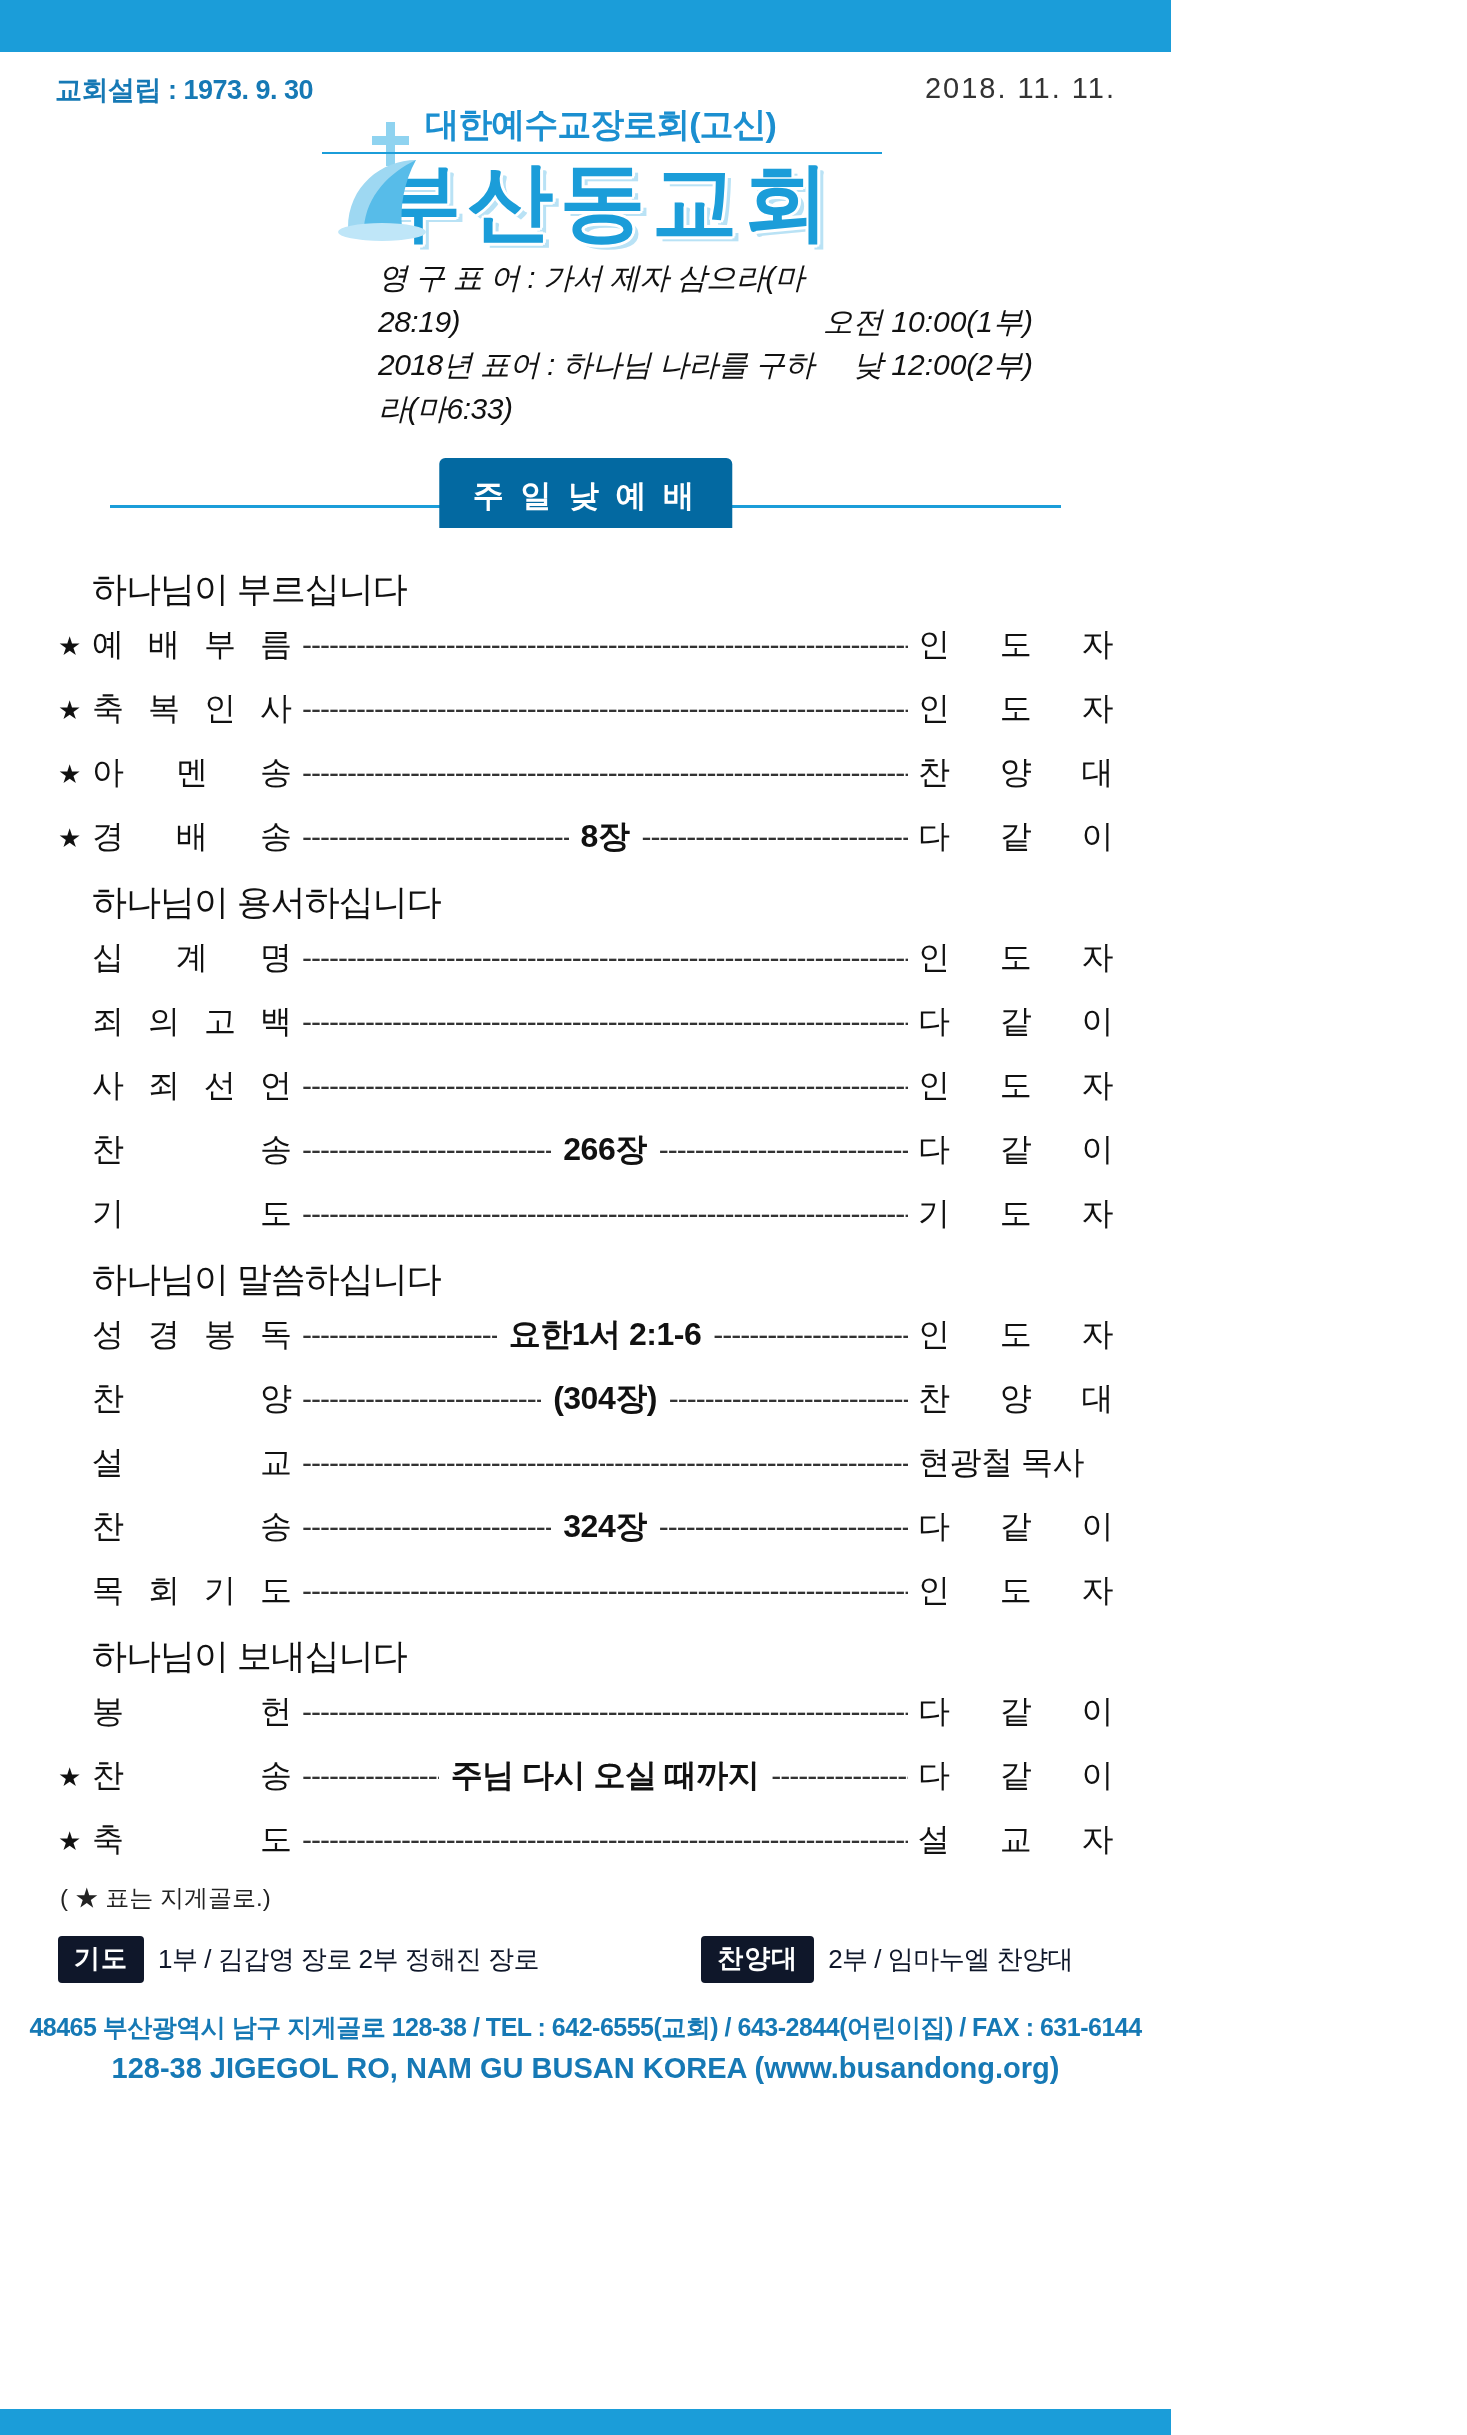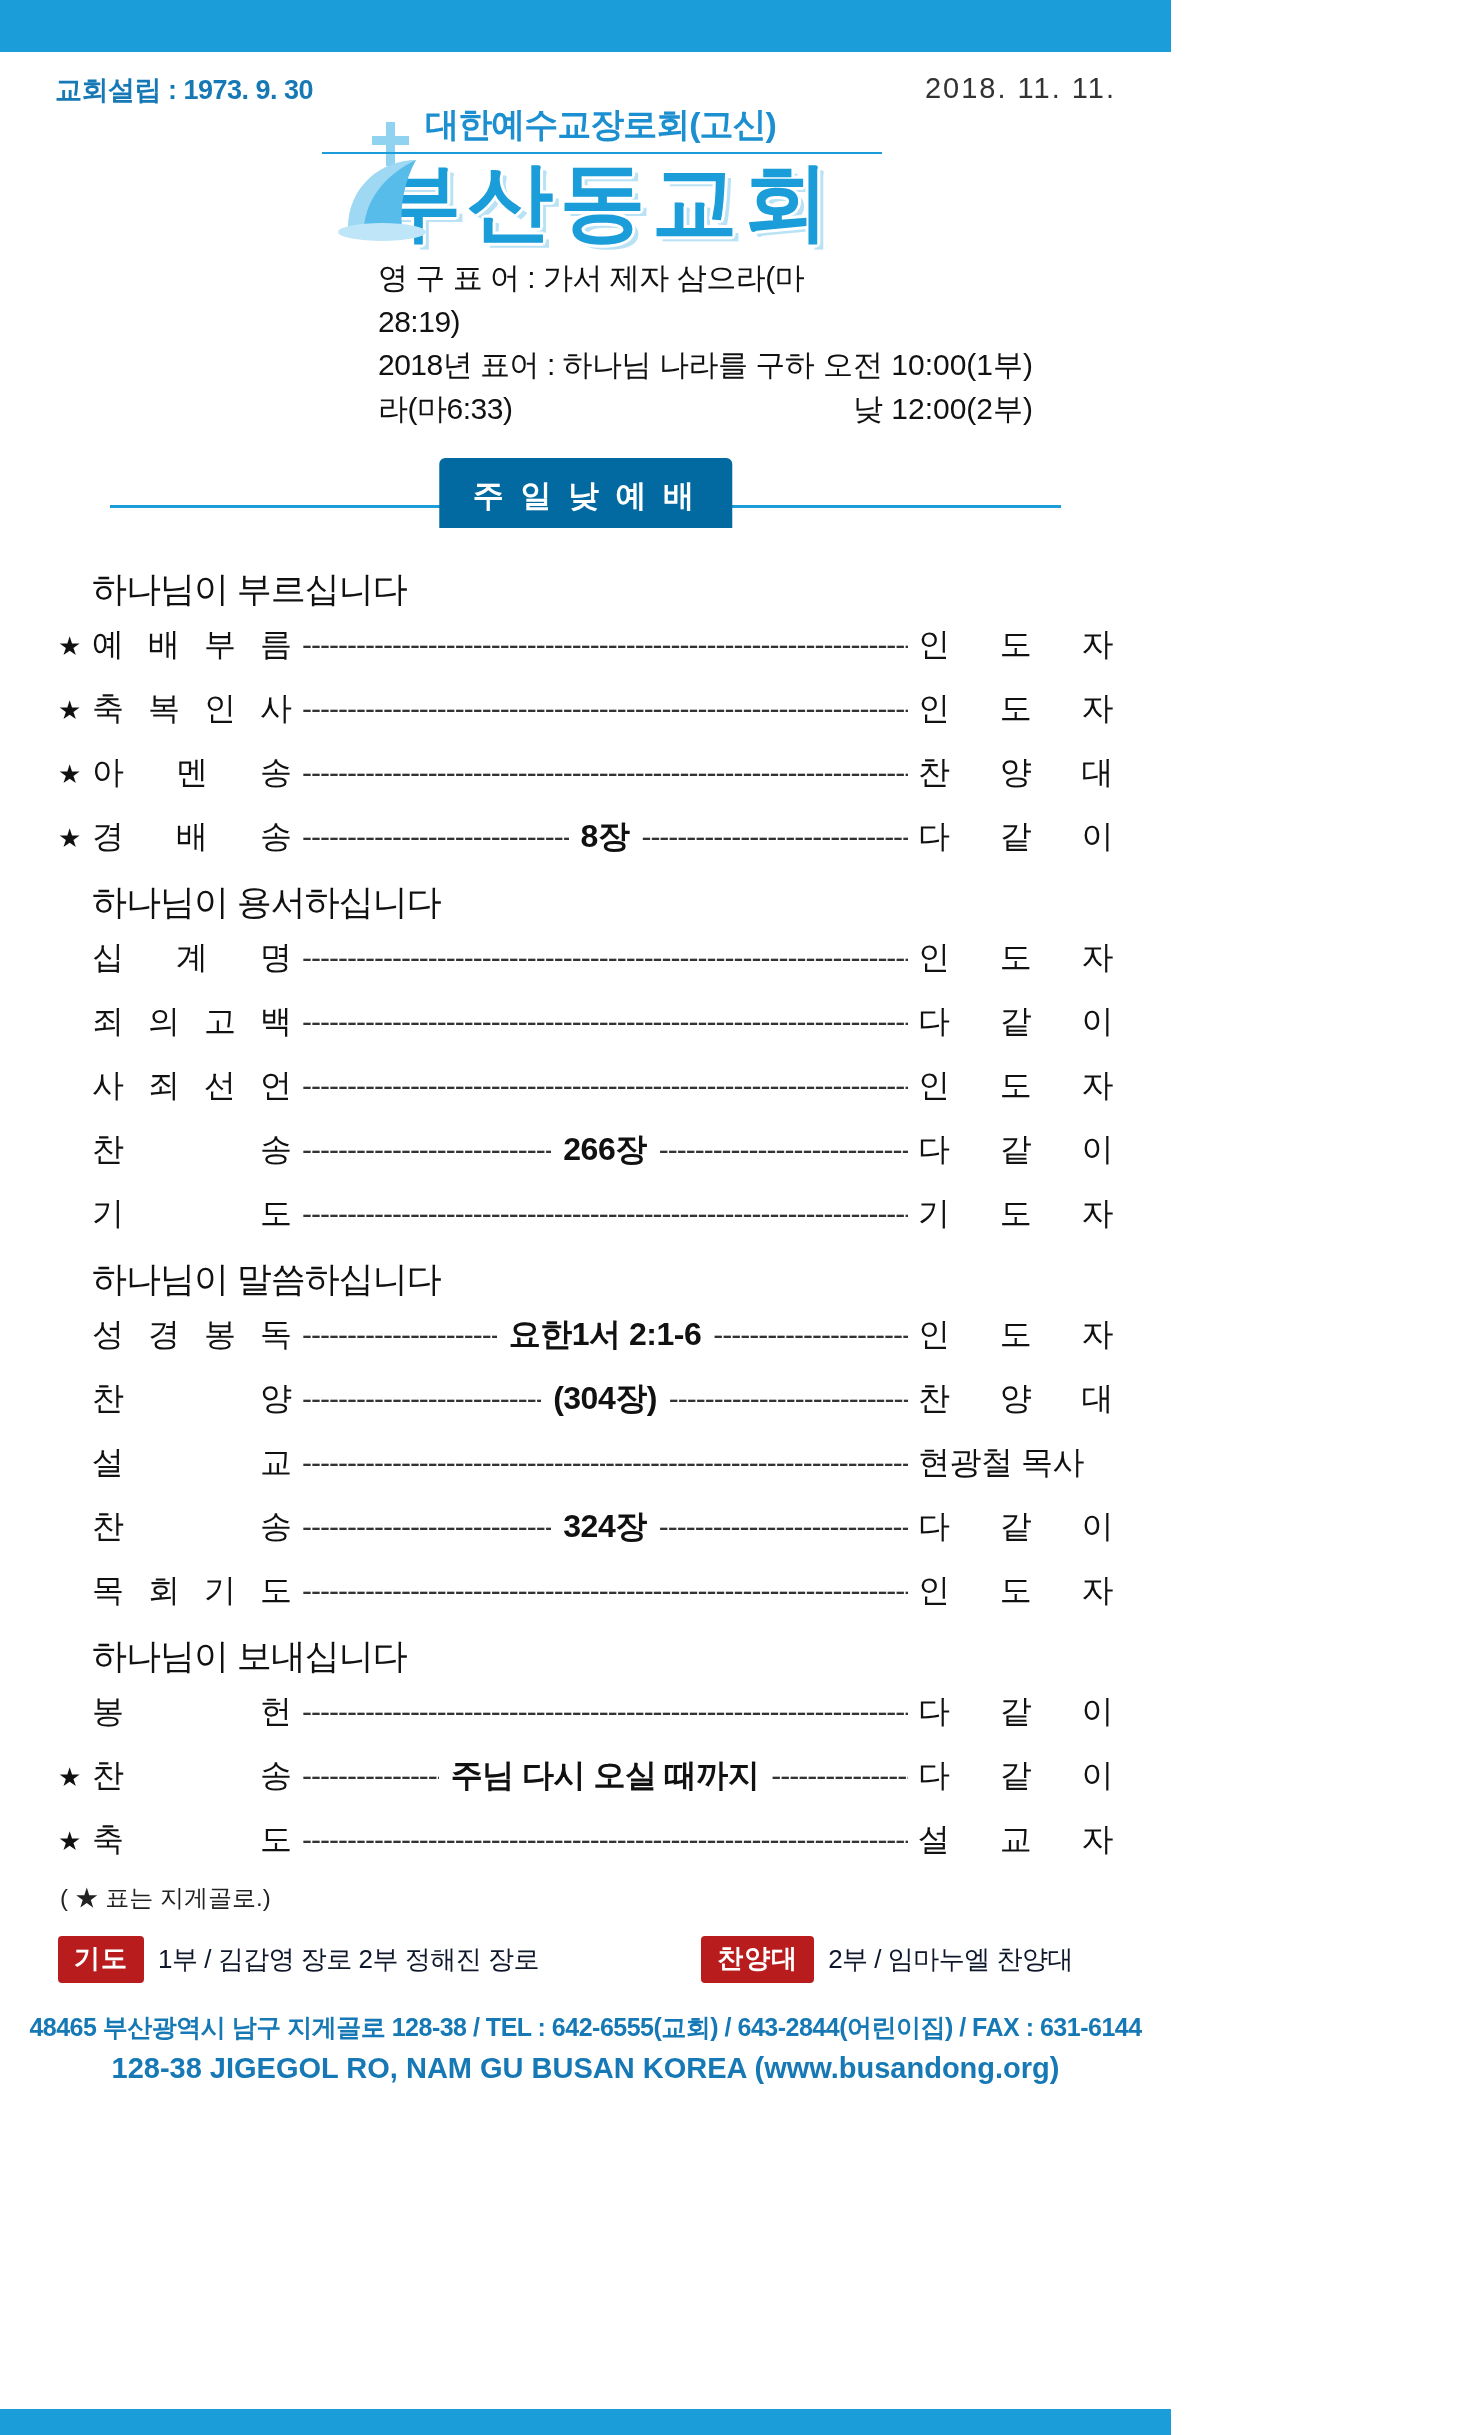--- a/index.html
+++ b/index.html
@@ -91,23 +91,24 @@
     position:absolute;
     left:275px;
     top:14px;
     width:130px;
     height:130px;
   }
   
   .slogan-row{
     display:flex;
     justify-content:space-between;
-    align-items:flex-end;
+    align-items:center;
     padding:0 58px;
     margin-top:10px;
+    font-style:italic;
   }
   .slogan{
     font-size:30px;
     line-height:1.45;
     color:#111;
     letter-spacing:-0.5px;
     padding-left:265px;
   }
   .times{
     font-size:30px;
@@ -225,21 +226,21 @@
   }
   
   .footer-tags{
     display:flex;
     align-items:center;
     padding:0 58px;
     margin-top:22px;
     gap:14px;
   }
   .tag{
-    background:#b91c1c;
+    background:#0f172a;
     color:#fff;
     font-weight:bold;
     font-size:26px;
     padding:5px 16px 7px 16px;
     border-radius:4px;
     letter-spacing:1px;
   }
   .tag-text{
     font-size:26px;
     color:#0f172a;

